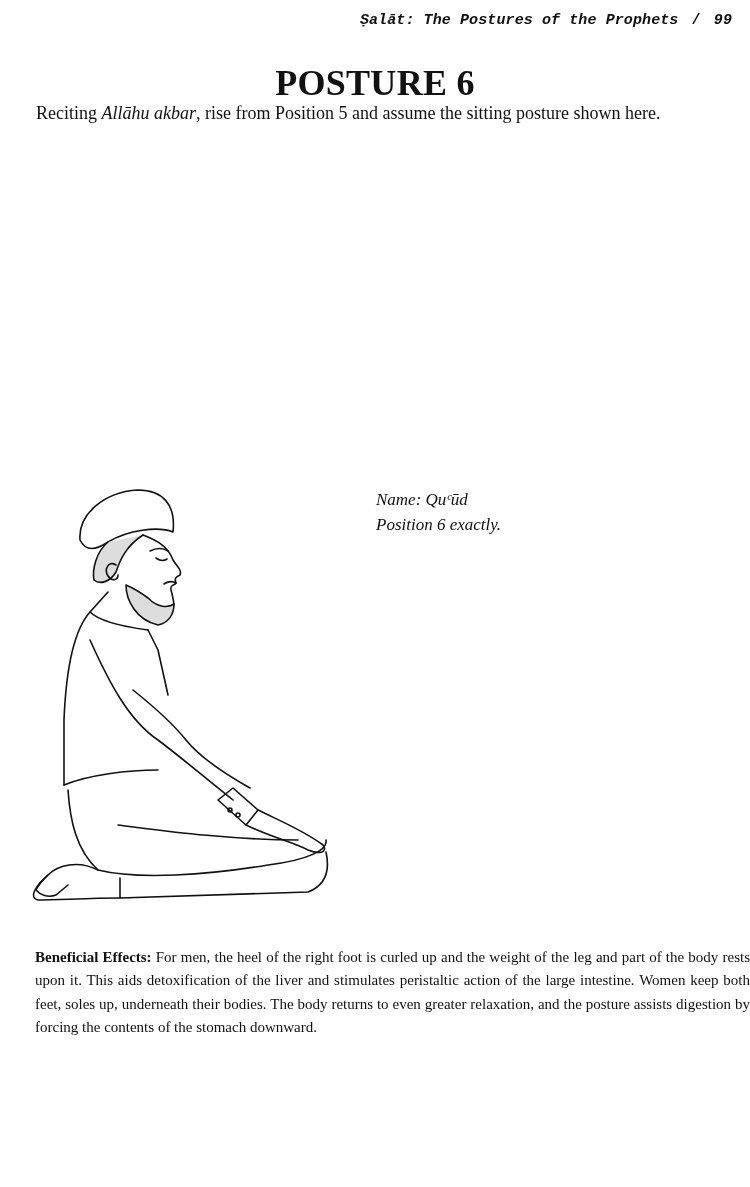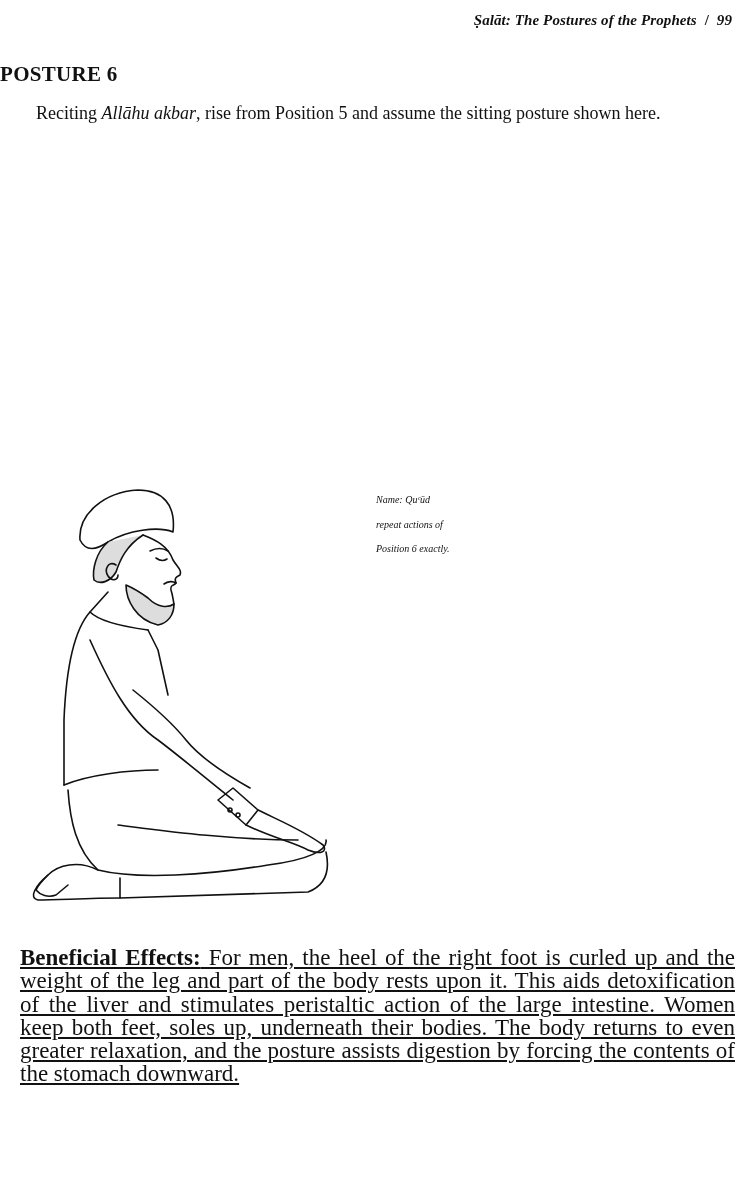--- a/index.html
+++ b/index.html
@@ -1,25 +1,25 @@
 <!DOCTYPE html>
 <html><head>
   <meta charset="utf-8">
   <style>
     html, body { margin: 0; padding: 0; background: #ffffff; }
     body { width: 750px; height: 1187px; position: relative; overflow: hidden; color: #111; font-family: "Liberation Serif", "DejaVu Serif", serif; }
-    .running-head { position: absolute; top: 12px; right: 18px; font-style: italic; font-weight: bold; font-size: 15px; letter-spacing: 0.1px; }
+    .running-head { position: absolute; top: 12px; right: 18px; font-style: italic; font-weight: bold; font-size: 15px; letter-spacing: 0.1px; font-family: Liberation Mono, monospace; }
     .running-head .sep { font-style: normal; font-weight: bold; margin: 0 4px; }
-    .title { position: absolute; top: 62px; left: 0; width: 750px; font-weight: bold; font-size: 21px; letter-spacing: 0.3px; }
+    .title { position: absolute; top: 62px; left: 0; width: 750px; text-align: center; font-weight: bold; font-size: 36px; letter-spacing: 0.3px; }
     .intro { position: absolute; top: 102px; left: 36px; width: 715px; font-size: 18px; line-height: 22px; text-align: justify; }
     .intro i { font-style: italic; }
     .figure { position: absolute; top: 480px; left: 8px; width: 335px; height: 430px; }
-    .caption { position: absolute; top: 488px; left: 376px; width: 360px; font-size: 10px; line-height: 24.5px; font-style: italic; }
+    .caption { position: absolute; top: 488px; left: 376px; width: 360px; font-size: 17px; line-height: 24.5px; font-style: italic; }
     .caption .roman { font-style: normal; }
-    .effects { position: absolute; top: 946px; left: 20px; width: 715px; font-size: 23px; line-height: 23.3px; text-align: justify; text-decoration: underline; }
+    .effects { position: absolute; top: 946px; left: 35px; width: 715px; font-size: 15px; line-height: 23.3px; text-align: justify; }
     .effects b { font-weight: bold; }
   </style>
 </head>
 <body>
 
 <div class="running-head">
   <span>Ṣalāt: The Postures of the Prophets</span>
   <span class="sep">/</span>
   <span>99</span>
 </div>
@@ -66,19 +66,18 @@
     <path d="M110 345 C150 350 220 360 290 360"></path>
     <path d="M112 398 L112 418 L300 412 C318 405 322 390 318 372"></path>
 
     <path d="M90 390 C70 380 50 385 40 395 C28 405 20 418 30 420 C50 420 80 418 112 418"></path>
     <path d="M40 395 C35 400 30 405 28 410 C32 415 40 418 48 415 L60 405"></path>
   </svg>
 </div>
 
 <div class="caption">
   <div>Name: Quᶜūd</div>
-  <div>repeat actions of</div>
   <div>Position 6 exactly.</div>
 </div>
 
 <p class="effects" style="margin:0;">
   <b>Beneficial Effects:</b><span> For men, the heel of the right foot is curled up and the weight of the leg and part of the body rests upon it. This aids detoxification of the liver and stimulates peristaltic action of the large intestine. Women keep both feet, soles up, underneath their bodies. The body returns to even greater relaxation, and the posture assists digestion by forcing the contents of the stomach downward.</span>
 </p>
 
 </body></html>

